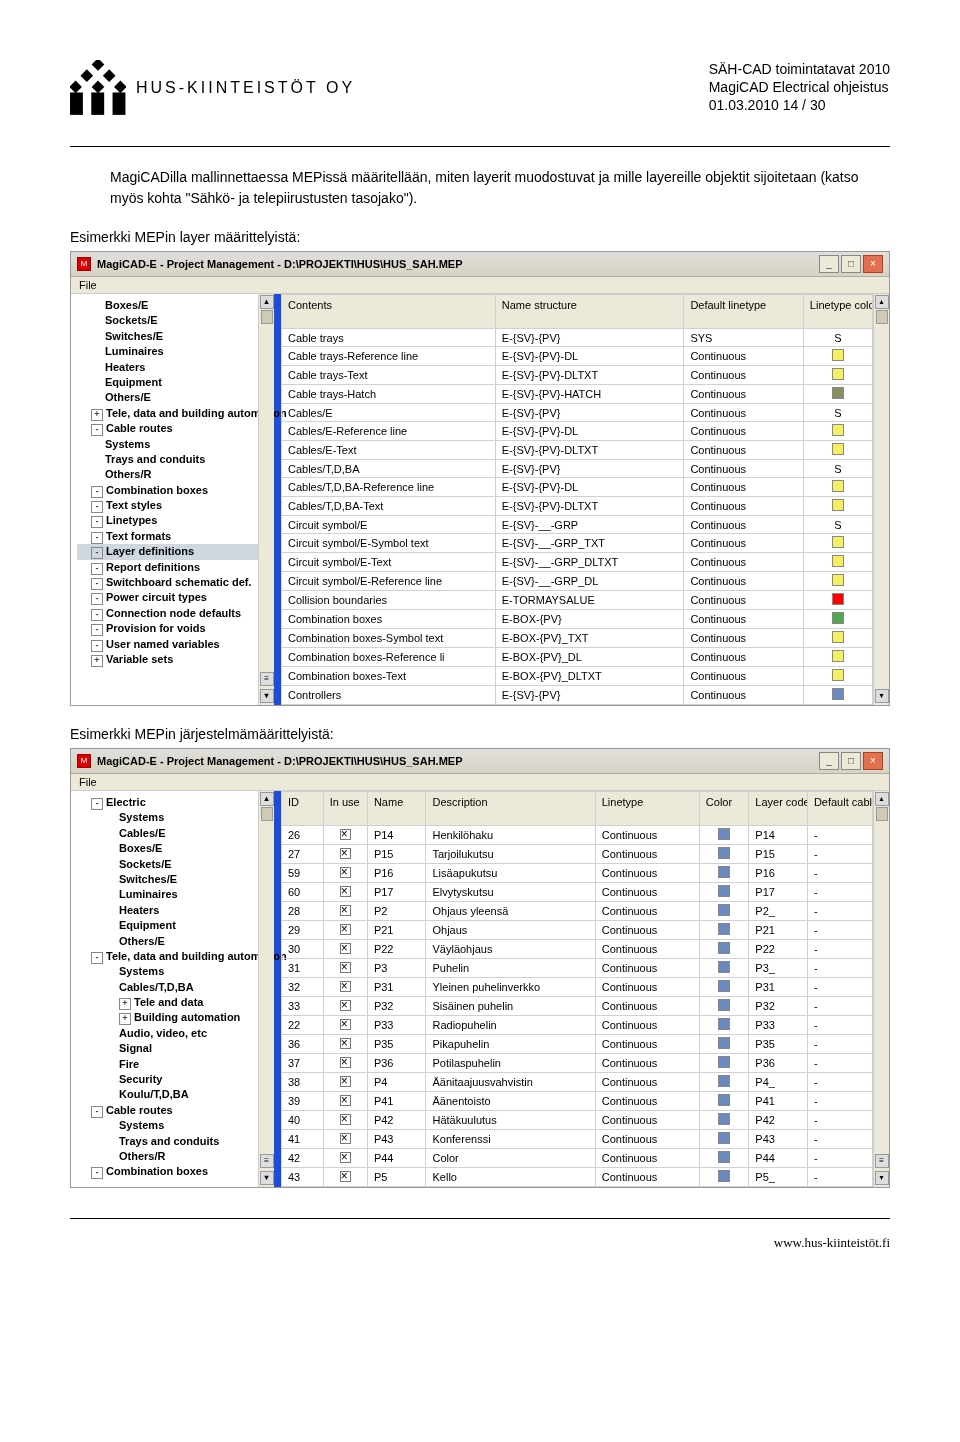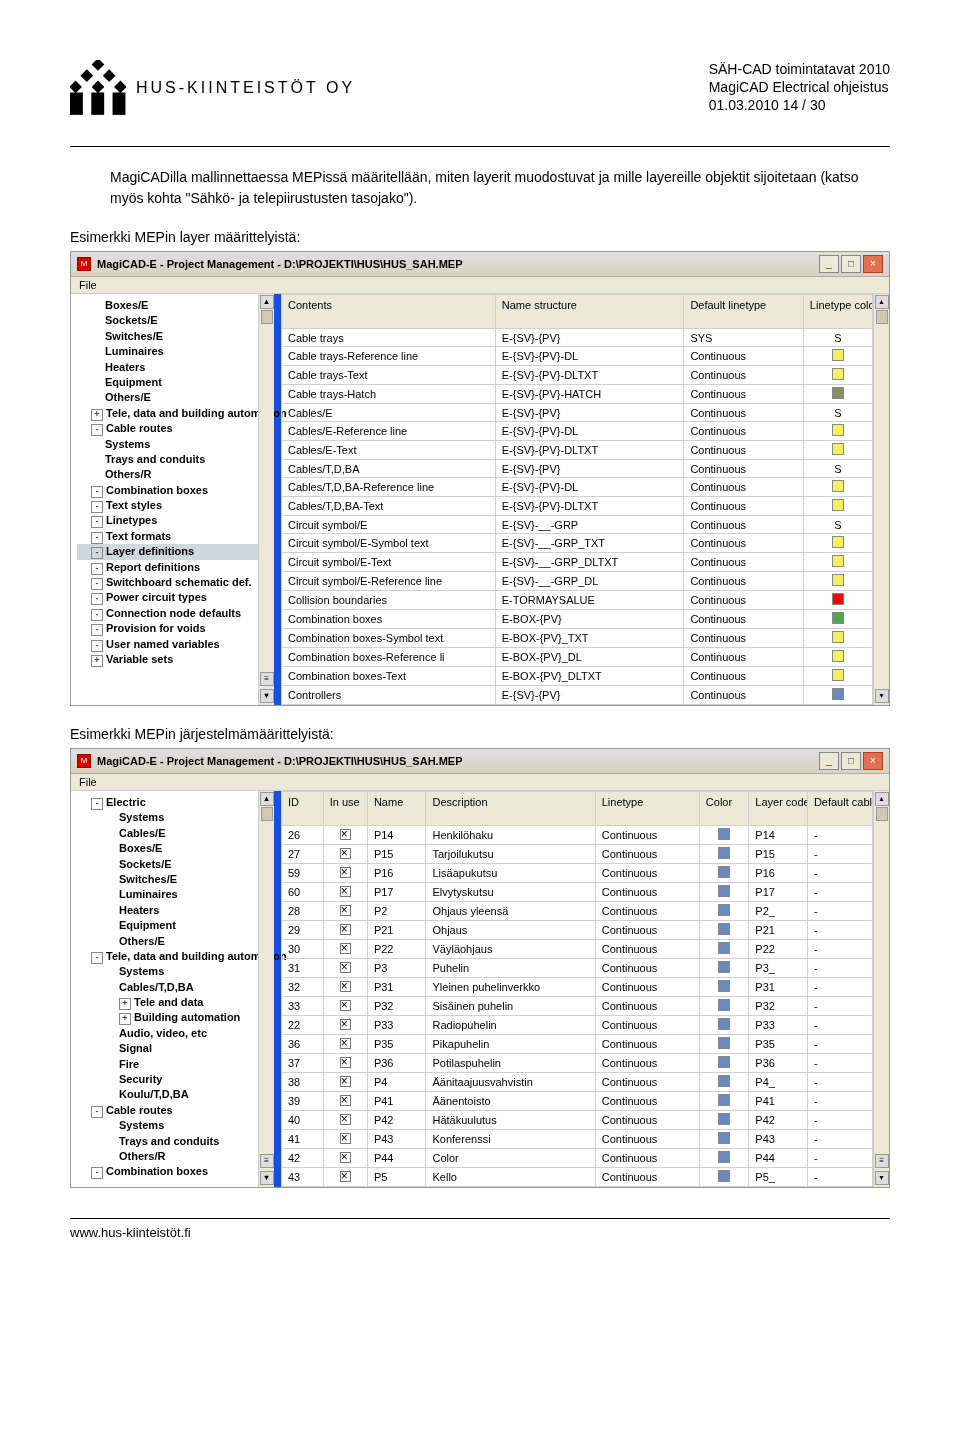--- a/index.html
+++ b/index.html
@@ -38,21 +38,21 @@
   .table-panel { flex: 1; position: relative; }
   .table-panel .scroll-v { position: absolute; right: 0; top: 0; bottom: 0; width: 16px; background: #ece9d8; border-left: 1px solid #ccc; }
   .grid { width: calc(100% - 16px); border-collapse: collapse; table-layout: fixed; }
   .grid th, .grid td { border: 1px solid #d0d0d0; padding: 2px 6px; font-size: 11px; text-align: left; overflow: hidden; white-space: nowrap; vertical-align: middle; height: 18px; }
   .grid th { background: #ece9d8; font-weight: normal; height: 34px; vertical-align: top; padding-top: 4px; }
   .swatch { width: 12px; height: 12px; display: inline-block; border: 1px solid #888; }
   .checkbox { width: 11px; height: 11px; border: 1px solid #777; display: inline-block; position: relative; }
   .checkbox.checked::after { content: "×"; position: absolute; top: -3px; left: 0; font-size: 12px; }
 
   .bottom-rule { border-top: 1px solid #000; margin-top: 30px; }
-  .footer { text-align: left; font-size: 13px; margin-top: 6px; }
+  .footer { text-align: right; font-size: 13px; margin-top: 16px; font-family: Liberation Serif, serif; }
 </style>
 </head>
 <body>
 
 <div class="page">
   <div class="header">
     <div class="logo-block">
       <svg class="logo-svg" viewBox="0 0 100 100">
         <g fill="#000">
           <rect x="42" y="0" width="16" height="16" transform="rotate(45 50 8)"></rect>

